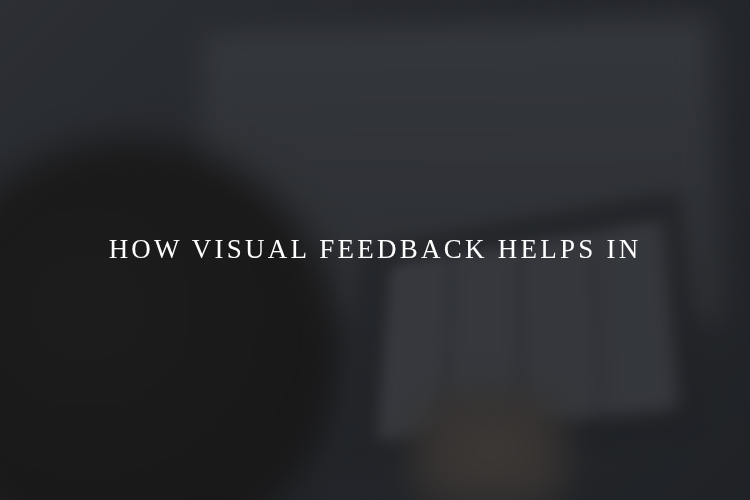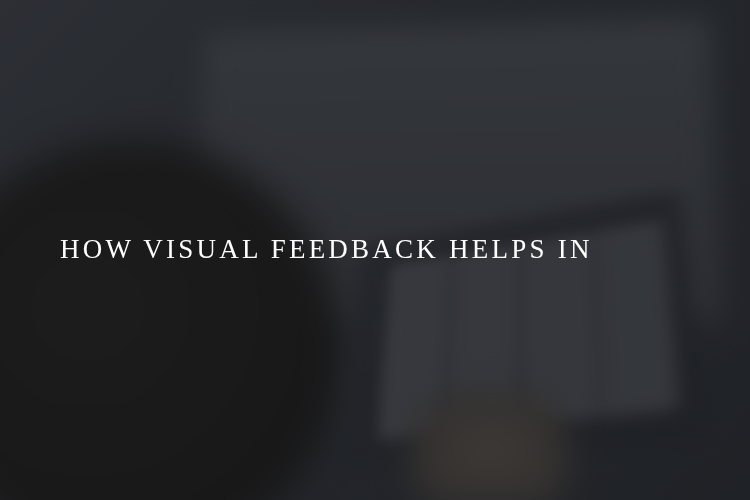--- a/index.html
+++ b/index.html
@@ -78,21 +78,22 @@
     .overlay {
       position: absolute;
       inset: 0;
       background: rgba(20, 22, 26, 0.55);
     }
     .title-wrap {
       position: absolute;
       inset: 0;
       display: flex;
       align-items: center;
-      padding: 0 60px;
+      justify-content: center;
+      padding: 0 84px;
       border-radius: 28px;
     }
     .title {
       color: #ffffff;
       text-align: center;
       font-size: 27px;
       line-height: 1.45;
       letter-spacing: 0.12em;
       font-weight: 400;
       text-transform: uppercase;

